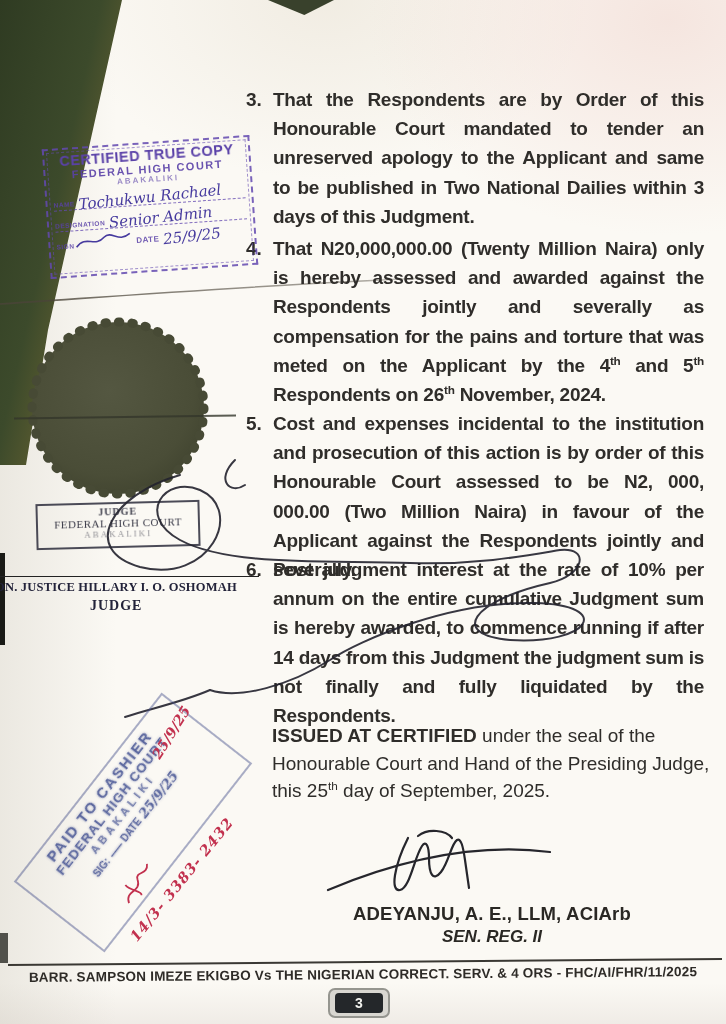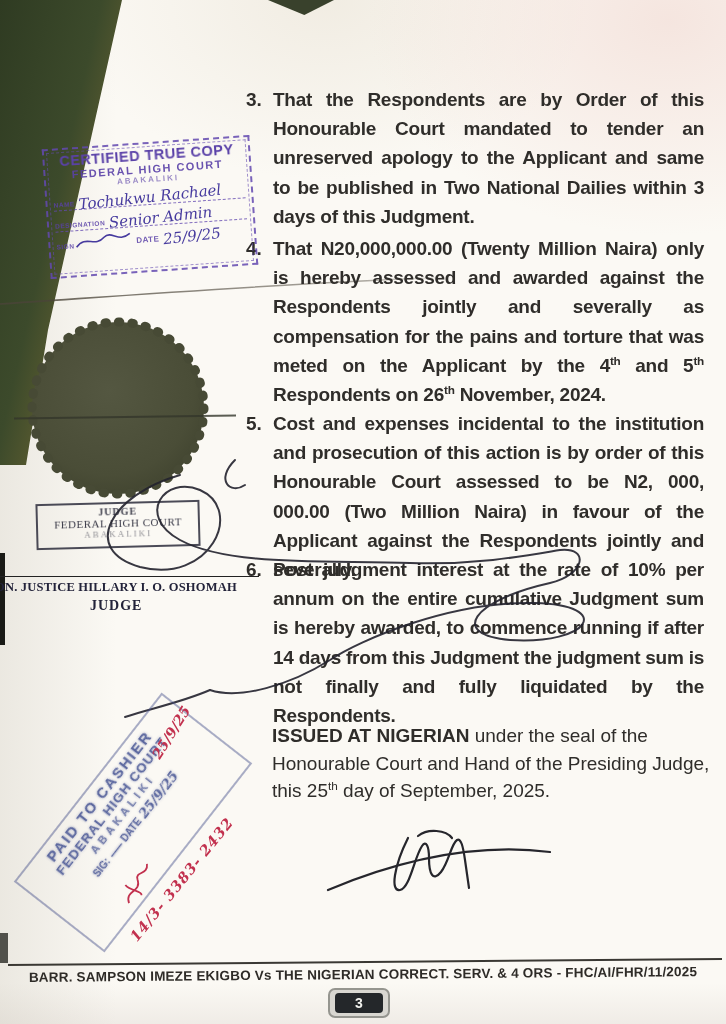--- a/index.html
+++ b/index.html
@@ -139,30 +139,34 @@
   <div class="order o5">
     <span class="num">5.</span>
     <div class="txt">Cost and expenses incidental to the institution and prosecution of this action is by order of this Honourable Court assessed to be N2, 000, 000.00 (Two Million Naira) in favour of the Applicant against the Respondents jointly and severally.</div>
   </div>
   <div class="order o6">
     <span class="num">6.</span>
     <div class="txt">Post judgment interest at the rate of 10% per annum on the entire cumulative Judgment sum is hereby awarded, to commence running if after 14 days from this Judgment the judgment sum is not finally and fully liquidated by the Respondents.</div>
   </div>
 
   <div class="issuance">
-    <b>ISSUED AT NIGERIAN</b><span> under the seal of the Honourable Court and Hand of the Presiding Judge, this 25<sup>th</sup> day of September, 2025.</span>
+    <b>ISSUED AT CERTIFIED</b><span> under the seal of the Honourable Court and Hand of the Presiding Judge, this 25<sup>th</sup> day of September, 2025.</span>
   </div>
 
   <svg class="regsig" width="270" height="85" viewBox="0 0 270 85">
     <g fill="none" stroke="#26262c" stroke-width="2.2" stroke-linecap="round">
       <path d="M108,12 C94,40 90,66 100,64 C110,62 114,32 122,20 C126,14 129,20 129,32 C129,48 133,56 141,46 C149,36 151,18 157,14 C161,12 163,20 165,34 L169,62"></path>
       <path d="M28,64 C90,38 170,16 250,26"></path>
       <path d="M118,10 C128,2 146,4 152,12"></path>
     </g>
   </svg>
+  <div class="registrar">
+    <div class="rname">ADEYANJU, A. E., LLM, ACIArb</div>
+    <div class="rtitle">SEN. REG. II</div>
+  </div>
 
   <div class="footer-line"></div>
   <div class="footer-text">BARR. SAMPSON IMEZE EKIGBO Vs THE NIGERIAN CORRECT. SERV. &amp; 4 ORS  -  FHC/AI/FHR/11/2025</div>
   <div class="pagebox">
     <div class="inner">3</div>
   </div>
 
   <div class="ctc">
     <div class="l1">CERTIFIED TRUE COPY</div>
     <div class="l2">FEDERAL HIGH COURT</div>

